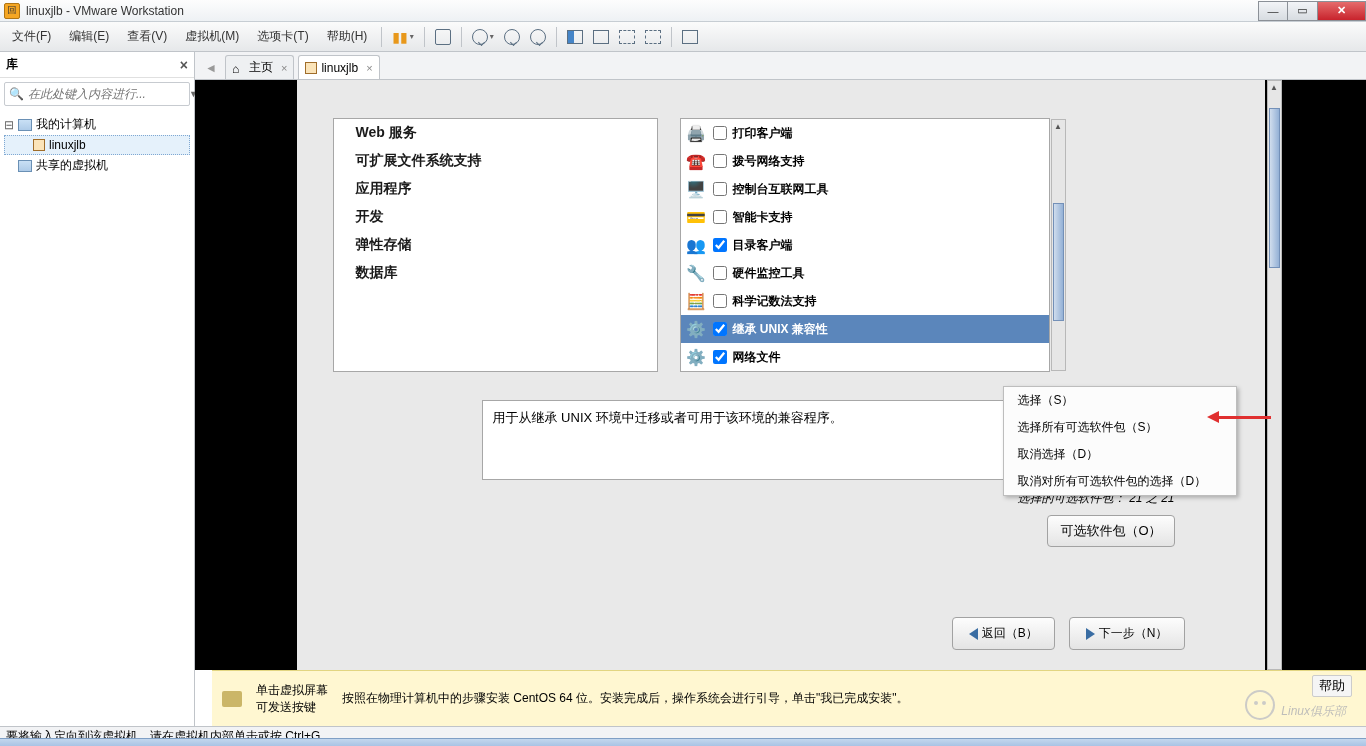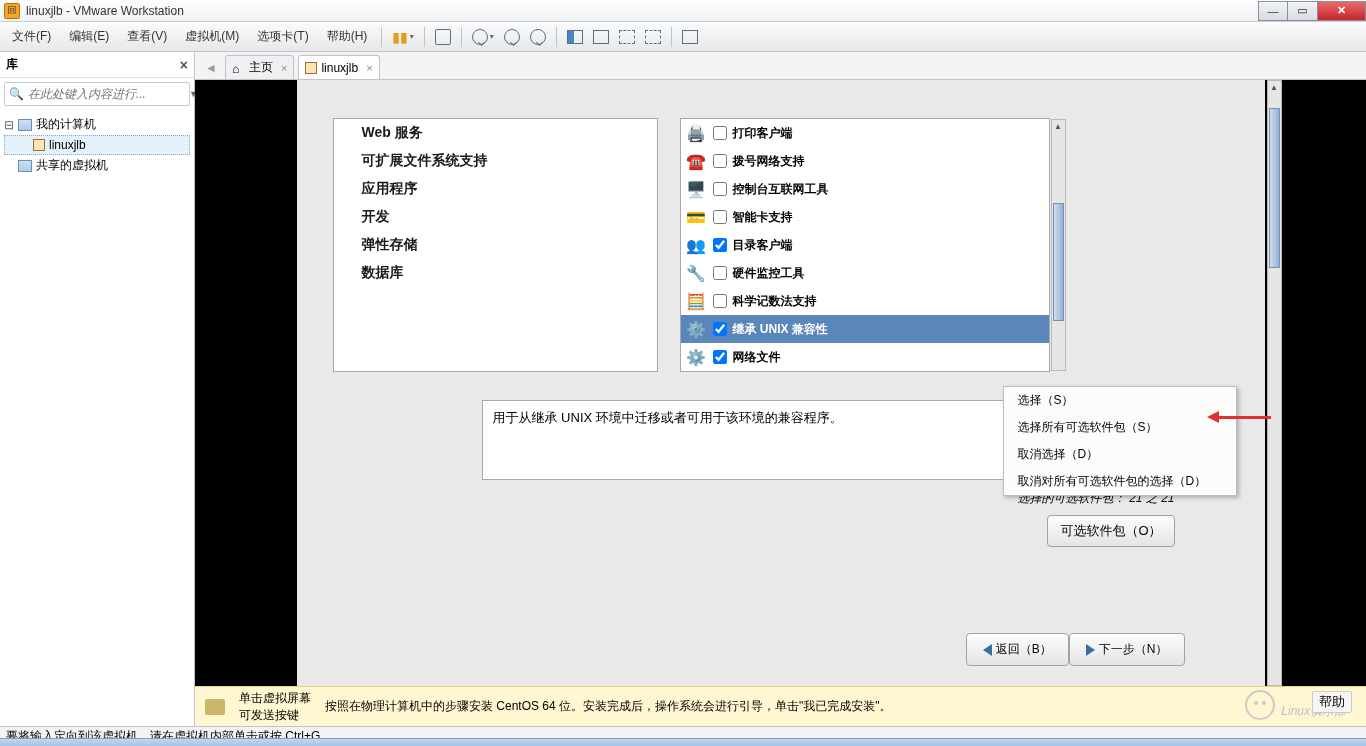--- a/index.html
+++ b/index.html
@@ -50,21 +50,21 @@
 .tabs .tab.inactive { background: #eef0f2; }
 .tabs .tab .tab-x { color: #888; font-size: 11px; margin-left: 4px; }
 .tabs .tab .home-icon { width: 13px; height: 12px; }
 
 .vm-view { flex: 1; background: #000; position: relative; display: flex; justify-content: center; }
 .vm-view .inner { width: 968px; background: #e9e9e9; position: relative; padding-top: 38px; }
 
 
 .panel-row { display: flex; gap: 22px; padding: 0 36px; }
 .catlist { width: 325px; height: 254px; border: 1px solid #a7a7a7; background: #fff; }
-.catlist .item { padding: 5px 28px; font-size: 14px; font-weight: bold; color: #1a1a1a; }
+.catlist .item { padding: 5px 22px; font-size: 14px; font-weight: bold; color: #1a1a1a; }
 .catlist .item.sel { background: #5b86bb; color: #fff; }
 .pkglist { width: 370px; height: 254px; border: 1px solid #a7a7a7; background: #fff; position: relative; }
 .pkglist .pitem { display: flex; align-items: center; padding: 4px 6px; gap: 6px; font-size: 14px; font-weight: bold; }
 .pkglist .pitem .ic { width: 20px; height: 20px; display: flex; align-items: center; justify-content: center; font-size: 16px; }
 .pkglist .pitem input[type=checkbox] { width: 14px; height: 14px; }
 .pkglist .pitem.sel { background: #5b86bb; color: #fff; }
 .scroll { position: absolute; right: -17px; top: 0; width: 15px; height: 100%; background: #e6e6e6; border: 1px solid #b8b8b8; }
 .scroll .thumb { background: linear-gradient(90deg,#d0dded,#94b1d6); border: 1px solid #7390b8; margin: 14px 1px; height: 60px; }
 .scroll .arr { height: 13px; display: flex; align-items: center; justify-content: center; font-size: 8px; color: #555; }
 .catlist .scroll .thumb { height: 160px; }
@@ -74,27 +74,27 @@
 .ctx { position: absolute; left: 706px; top: 46px; width: 234px; background: #fcfcfc; border: 1px solid #bdbdbd; box-shadow: 2px 2px 4px rgba(0,0,0,.25); z-index: 50; }
 .ctx .citem { padding: 5px 14px; font-size: 13px; }
 .arrow { position: absolute; left: 920px; top: 90px; z-index: 60; }
 .arrow .line { width: 54px; height: 3px; background: #e03030; }
 .arrow .head { position: absolute; left: -10px; top: -5px; width: 0; height: 0; border-right: 12px solid #e03030; border-top: 6px solid transparent; border-bottom: 6px solid transparent; }
 
 .descbox { margin: 28px auto 0; width: 594px; height: 80px; border: 1px solid #a7a7a7; background: #fff; padding: 8px 10px; font-size: 13px; position: relative; left: -2px; }
 .optinfo { text-align: right; padding: 10px 90px 0 0; font-size: 13px; }
 .optinfo i { font-style: italic; }
 .opt-btn { float: right; margin: 8px 90px 0 0; padding: 6px 12px; background: linear-gradient(#fdfdfd,#e4e4e4); border: 1px solid #a2a2a2; border-radius: 4px; font-size: 13px; }
-.nav-btns { position: absolute; bottom: 20px; right: 80px; display: flex; }
+.nav-btns { position: absolute; bottom: 20px; right: 80px; display: flex; gap: 14px; }
 .nav-btns .nbtn { padding: 7px 16px; background: linear-gradient(#fdfdfd,#e4e4e4); border: 1px solid #a2a2a2; border-radius: 4px; font-size: 13px; display: flex; align-items: center; gap: 4px; }
 .nbtn .tri-l { width: 0; height: 0; border-right: 9px solid #3a6da3; border-top: 6px solid transparent; border-bottom: 6px solid transparent; }
 .nbtn .tri-r { width: 0; height: 0; border-left: 9px solid #3a6da3; border-top: 6px solid transparent; border-bottom: 6px solid transparent; }
 
 
-.infobar { height: 40px; background: #fff7d1; border-top: 1px solid #e2d581; display: flex; align-items: center; padding: 0 10px; gap: 14px; position: relative; }
+.infobar { height: 56px; background: #fff7d1; border-top: 1px solid #e2d581; display: flex; align-items: center; padding: 0 10px; gap: 14px; position: relative; margin-left: 17px; }
 .infobar .hint-icon { width: 20px; height: 16px; background: #cbb668; border-radius: 2px; }
 .wm { position: absolute; right: 20px; bottom: 6px; color: #b8b8b8; font-size: 24px; font-style: italic; display: flex; align-items: flex-end; gap: 6px; opacity: .9; }
 .wm-ico { width: 30px; height: 30px; border: 2px solid #c7c7c7; border-radius: 50%; position: relative; }
 .wm-ico::before, .wm-ico::after { content: ""; position: absolute; width: 4px; height: 4px; background: #c7c7c7; border-radius: 50%; top: 9px; }
 .wm-ico::before { left: 7px; }
 .wm-ico::after { right: 7px; }
 .wm-btn { position: absolute; right: 14px; top: 4px; font-size: 13px; border: 1px solid #ccc; padding: 1px 6px; background: #f5f5f5; border-radius: 2px; }
 
 .statusbar { height: 20px; background: #f2f3f5; border-top: 1px solid #c0c4c9; display: flex; align-items: center; padding: 0 6px; font-size: 12px; color: #000000; }
 

